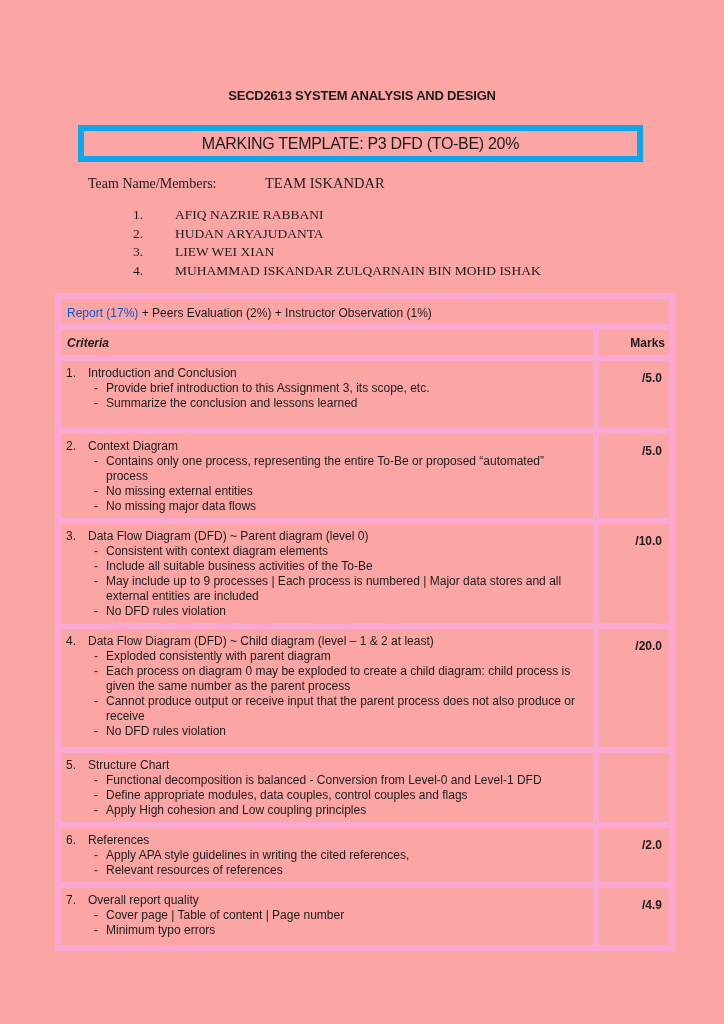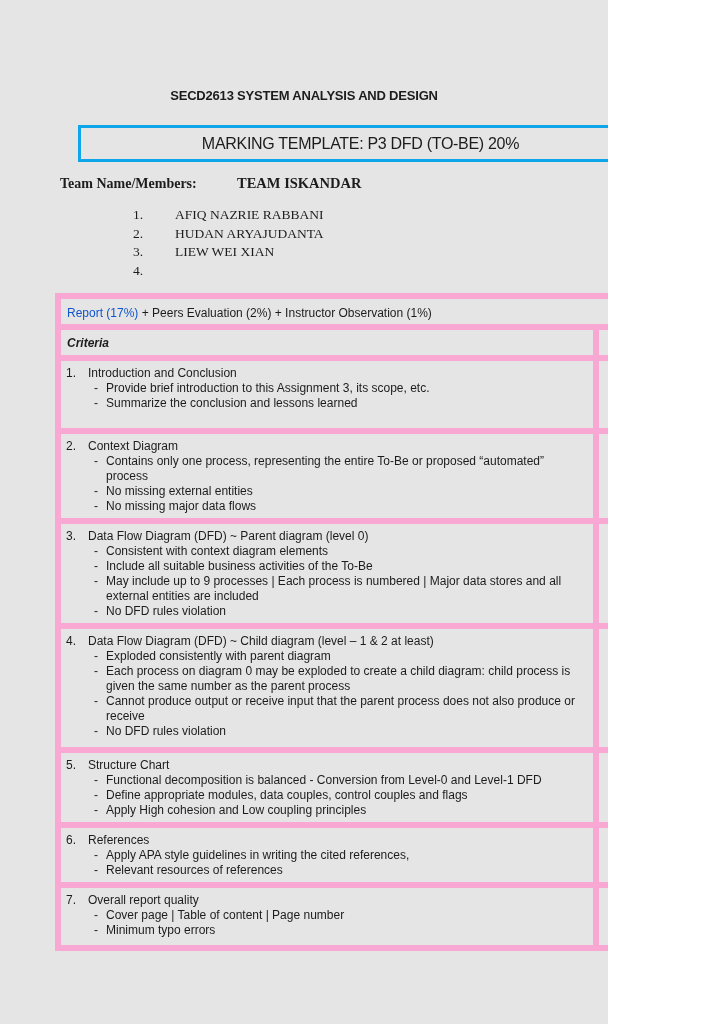--- a/index.html
+++ b/index.html
@@ -1,28 +1,28 @@
 <!DOCTYPE html>
 <html><head>
 <meta charset="utf-8">
 <style>
   * { margin:0; padding:0; box-sizing:border-box; }
   html,body { width:724px; height:1024px; background:#ffffff; color:#1c1c1c;
               font-family:"Liberation Sans", sans-serif; }
-  .page { position:relative; width:608px; height:1024px; background:#e5e5e5; overflow:hidden; }
+  .page { position:relative; width:724px; height:1024px; background:#fca5a5; overflow:hidden; }
 
   .course-title { padding-top:88px; text-align:center; font-size:13px; font-weight:bold;
                   letter-spacing:-0.2px; line-height:16px; }
 
-  .title-box { margin:21px 0 0 78px; width:565px; height:37px; border:3px solid #0ea5e9;
+  .title-box { margin:21px 0 0 78px; width:565px; height:37px; border:6px solid #0ea5e9;
                display:flex; align-items:center; justify-content:center;
                font-size:16px; letter-spacing:-0.3px; }
 
-  .team-row { margin:13px 0 0 60px; font-family:"Liberation Serif", serif;
-              font-size:14px; font-weight:bold; line-height:17px; }
+  .team-row { margin:13px 0 0 88px; font-family:"Liberation Serif", serif;
+              font-size:14px; font-weight:normal; line-height:17px; }
   .team-label { display:inline-block; width:177px; }
   .team-name { font-size:14.5px; }
 
   .members { margin:14px 0 0 133px; font-family:"Liberation Serif", serif;
              font-size:13.5px; line-height:18.5px; }
   .member { display:flex; }
   .m-num { width:42px; }
 
   table.marking { margin:13px 0 0 55px; width:614px; border-collapse:collapse;
                   table-layout:fixed; font-size:12px; }
@@ -78,20 +78,21 @@
       <div class="member">
         <span class="m-num">2.</span>
         <span class="m-name">HUDAN ARYAJUDANTA</span>
       </div>
       <div class="member">
         <span class="m-num">3.</span>
         <span class="m-name">LIEW WEI XIAN</span>
       </div>
       <div class="member">
         <span class="m-num">4.</span>
+        <span class="m-name">MUHAMMAD ISKANDAR ZULQARNAIN BIN MOHD ISHAK</span>
       </div>
     </div>
 
   <table class="marking">
     <colgroup>
         <col class="col-criteria">
         <col class="col-marks">
       </colgroup>
     <tbody>
       <tr>

